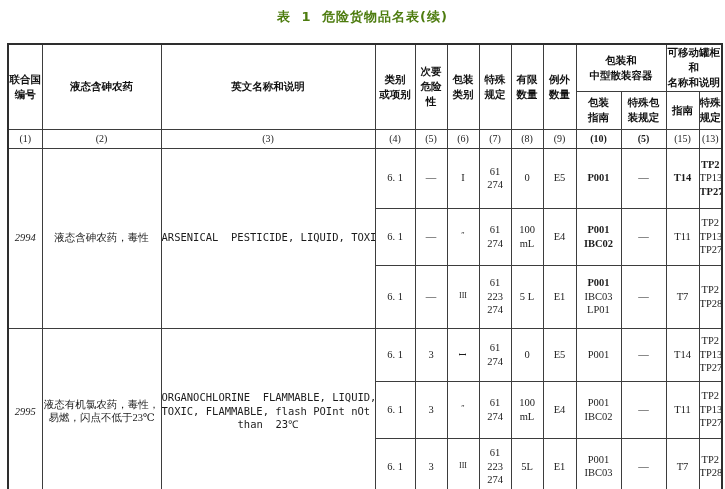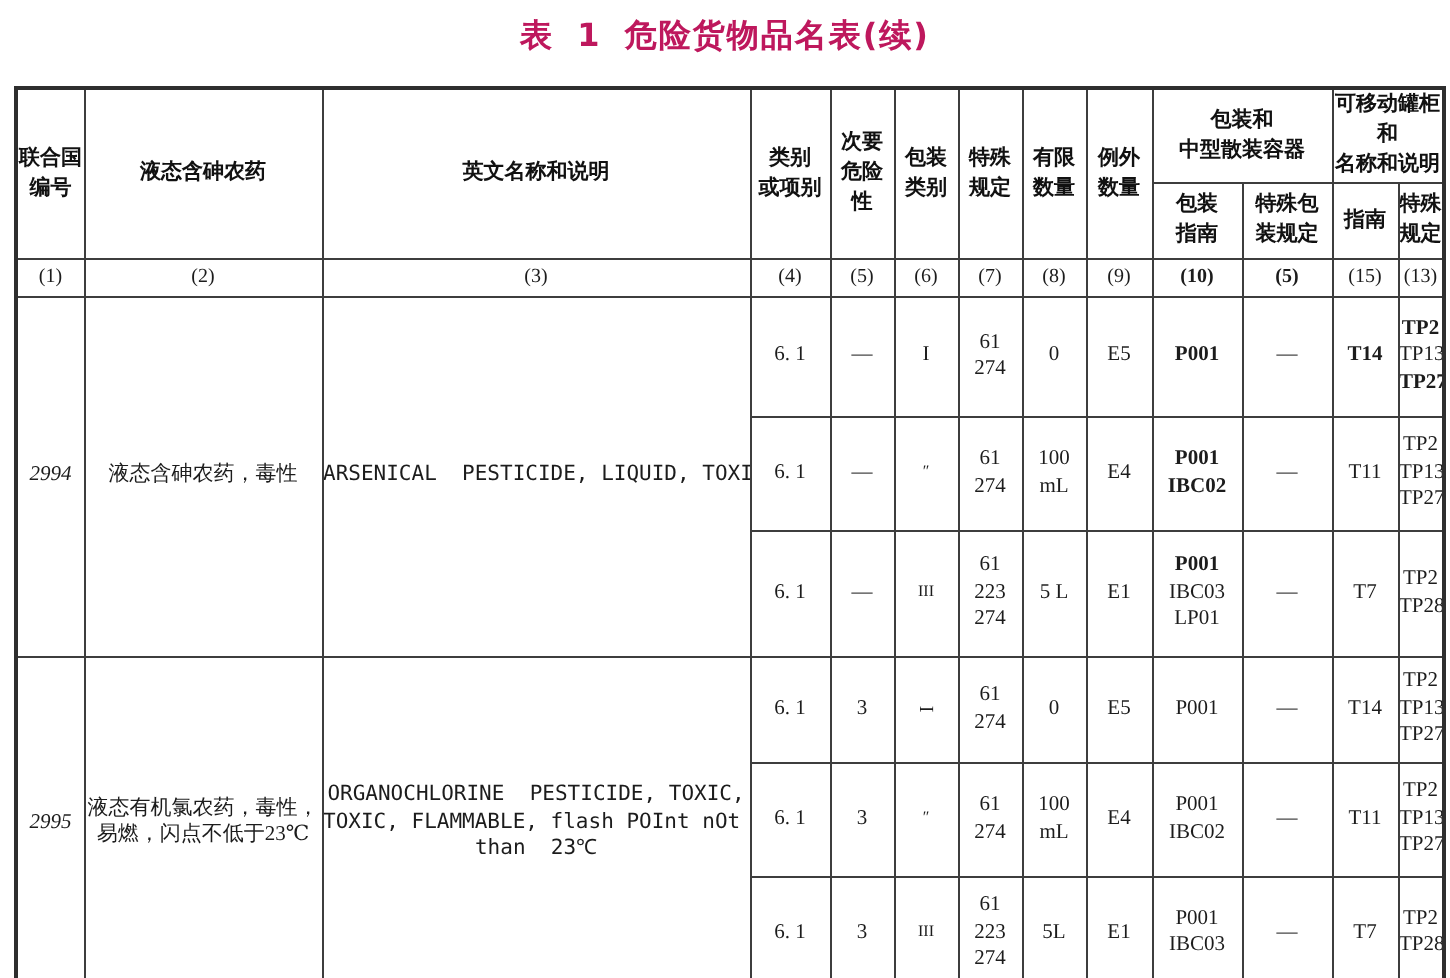--- a/index.html
+++ b/index.html
@@ -4,21 +4,21 @@
 <style>
   html,body{margin:0;padding:0;}
   body{
     width:725px;height:489px;overflow:hidden;background:#ffffff;color:#1c1c1c;
     font-family:"Liberation Serif","DejaVu Serif",serif;
     position:relative;
   }
   .doc-title{
     padding-top:8px;height:16px;text-align:center;
     font-family:"DejaVu Sans","Liberation Sans",sans-serif;
-    font-weight:bold;font-size:16px;letter-spacing:1px;word-spacing:5px;color:#be185d;
+    font-weight:bold;font-size:13px;letter-spacing:1px;word-spacing:5px;color:#4d7c0f;
   }
   table.goods{
     border-collapse:collapse;table-layout:fixed;
     margin:19px 0 0 7px;width:714px;
     border:2px solid #2e2e2e;
   }
   table.goods th,table.goods td{
     border:1px solid #3d3d3d;padding:0;margin:0;
     text-align:center;vertical-align:middle;
     font-size:10.5px;line-height:1.3;overflow:hidden;
@@ -254,21 +254,21 @@
         </td>
         <td class="c-tsp">
           <span class="ln">TP2</span>
           <span class="ln">TP28</span>
         </td>
       </tr>
       <tr style="height: 53px;">
         <td class="c-un" rowspan="3">2995</td>
         <td class="c-name" rowspan="3">液态有机氯农药，毒性，易燃，闪点不低于23℃</td>
         <td class="c-english" rowspan="3">
-          <span class="ln">ORGANOCHLORINE  PESTICIDE, TOXIC,</span>
+          <span class="ln">ORGANOCHLORINE  FLAMMABLE, LIQUID,</span>
           <span class="ln">TOXIC, FLAMMABLE, flash POInt nOt less</span>
           <span class="ln">than  23℃</span>
         </td>
         <td class="c-class">
           <span class="ln">6. 1</span>
         </td>
         <td class="c-sub">
           <span class="ln">3</span>
         </td>
         <td class="c-pg"><span class="ln rot">I</span></td>

